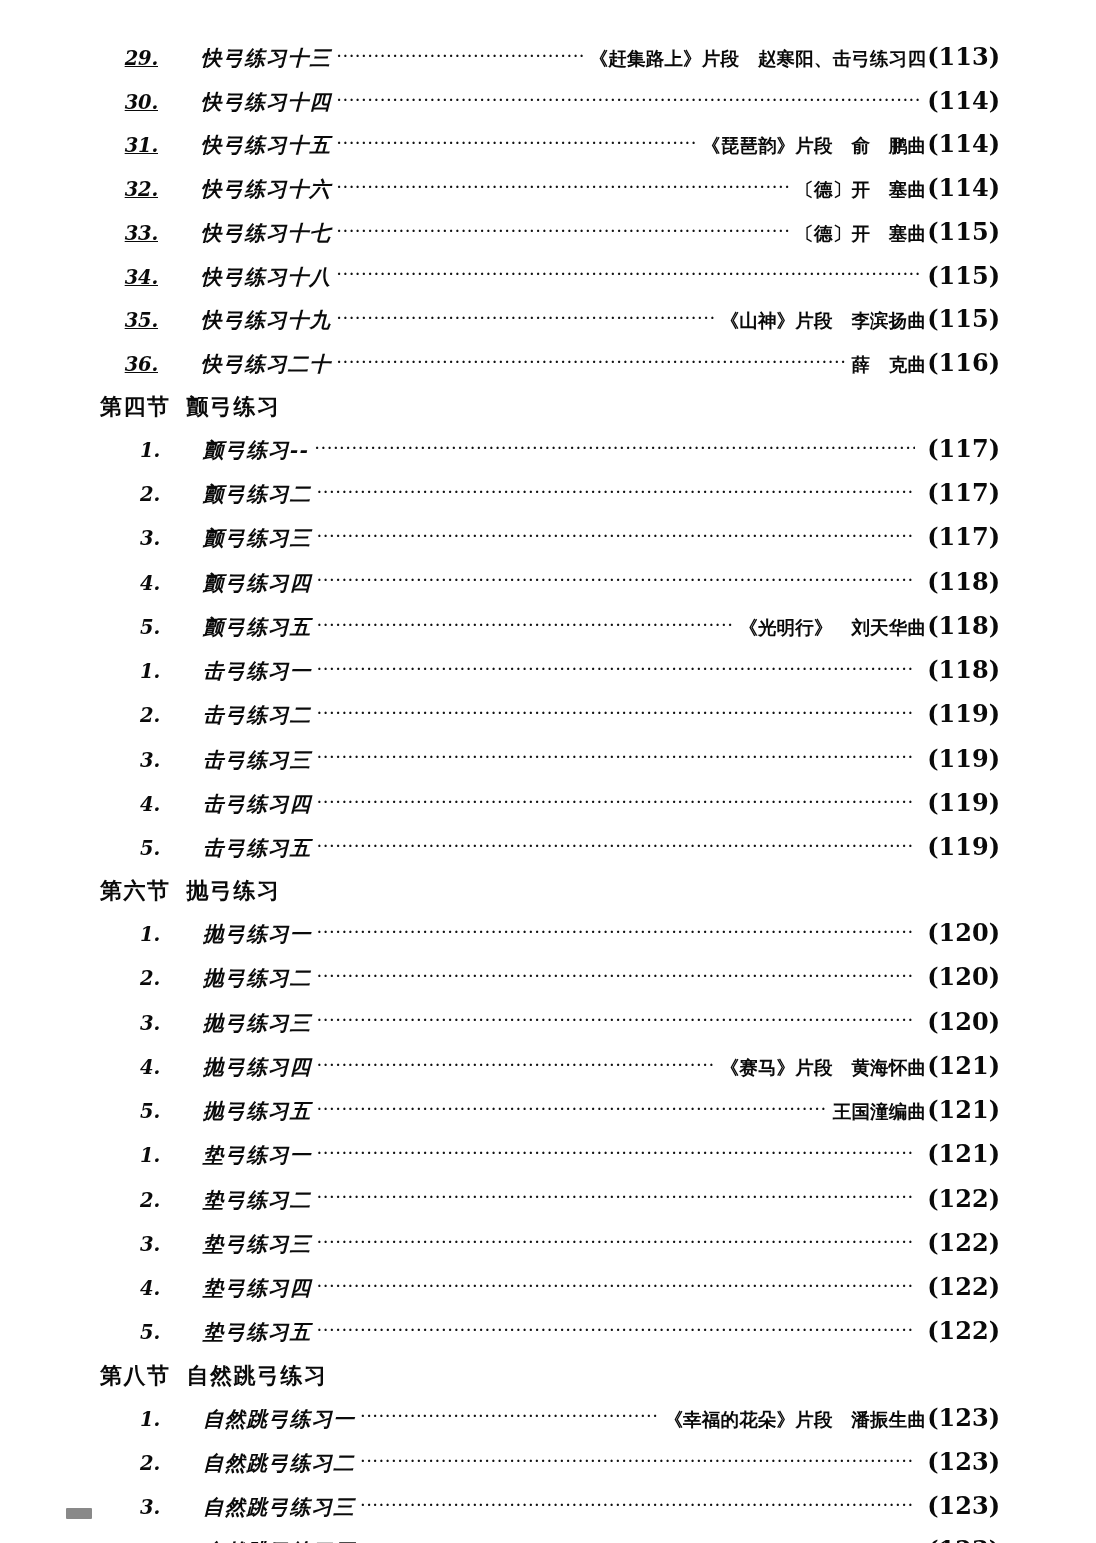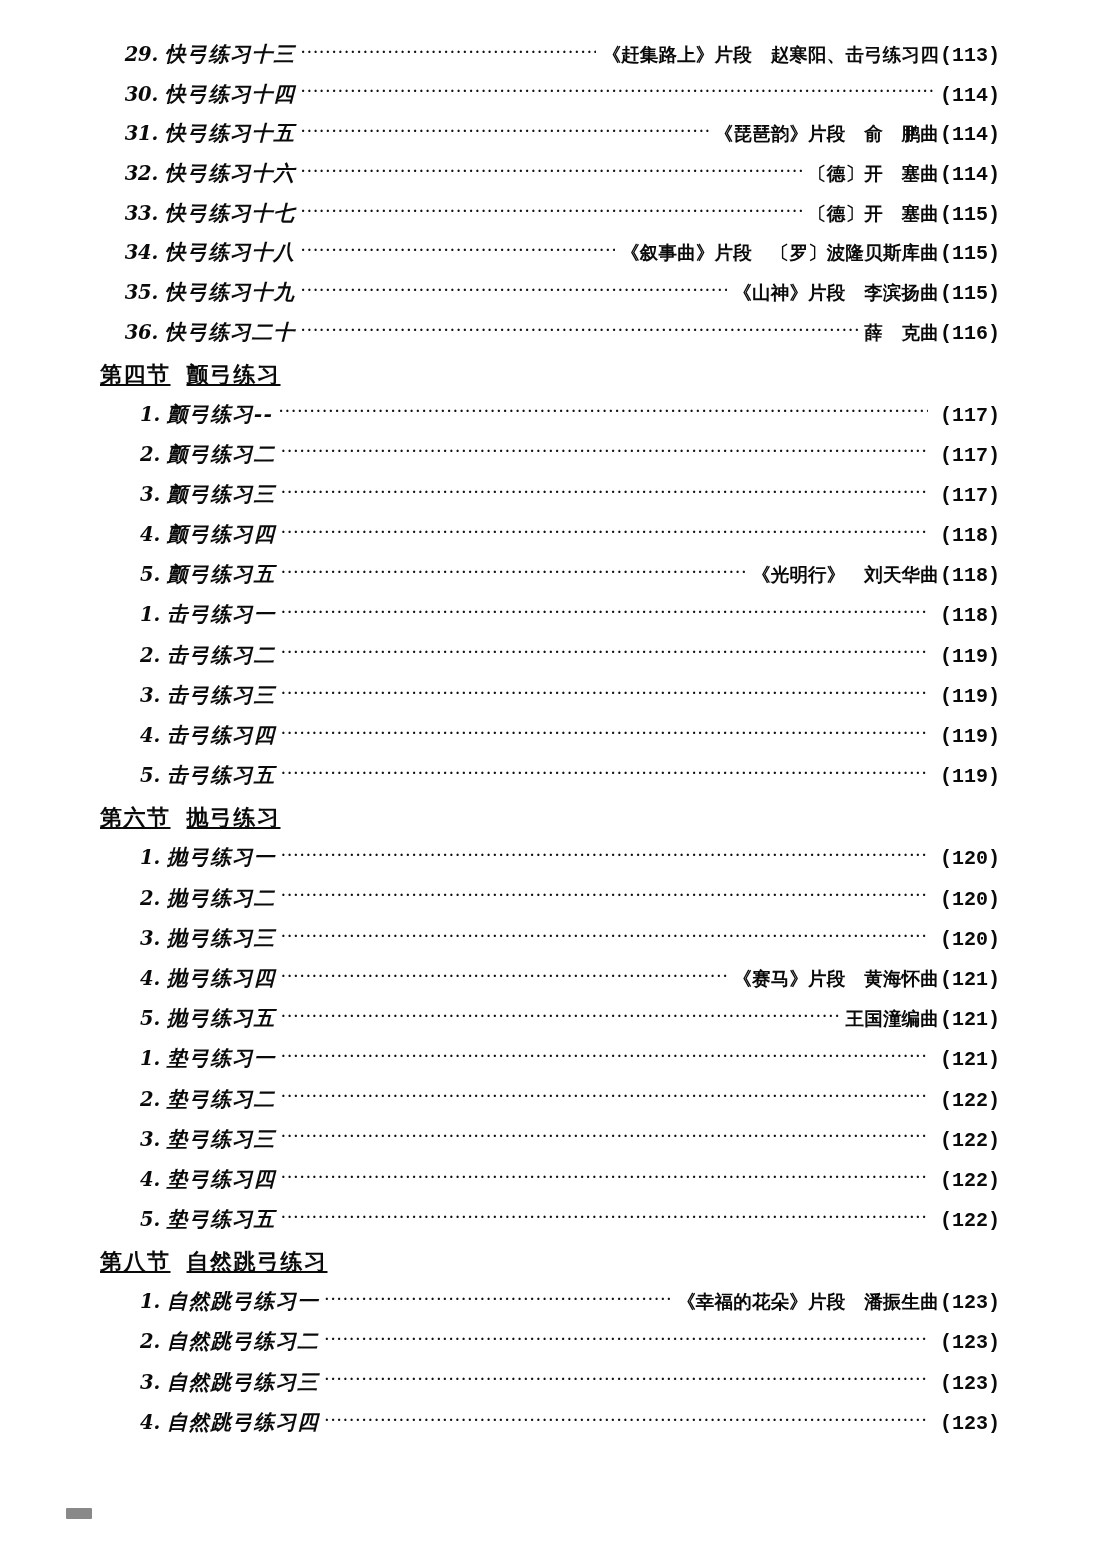--- a/index.html
+++ b/index.html
@@ -45,20 +45,21 @@
     margin-right: 7px;
     min-width: 30px;
     text-align: right;
   }
   .entry .title {
     flex: 0 0 auto;
     font-weight: 700;
     font-style: italic;
     letter-spacing: 1.2px;
     font-size: 20.5px;
+    margin-left: 36px;
   }
   .entry .leader {
     flex: 1 1 auto;
     overflow: hidden;
     margin: 0 4px 0 5px;
     position: relative;
     height: 1em;
   }
   .entry .leader::before {
     content: "····································································································································································································································";
@@ -74,41 +75,39 @@
   .entry .attr {
     flex: 0 0 auto;
     font-weight: 700;
     font-size: 18.5px;
     letter-spacing: 0.2px;
     padding-left: 2px;
   }
   .entry .page {
     flex: 0 0 auto;
     font-weight: 700;
-    font-size: 20px;
+    font-size: 24px;
     letter-spacing: 0px;
     padding-left: 1px;
-    font-family: Liberation Mono, monospace;
   }
   
   .entry.plain .page { padding-left: 8px; }
 
   
   .block-top .entry { padding-left: 28px; }
-  .block-top .entry .num { min-width: 34px; }
+  .block-top .entry .num { min-width: 34px; text-decoration: underline; }
 
   
   .section-head {
     font-size: 22px;
     font-weight: 700;
     letter-spacing: 1.5px;
     margin: 11px 0 12px 0;
     padding-left: 4px;
     white-space: nowrap;
-    text-decoration: underline;
   }
   .section-head .sec-no { margin-right: 16px; }
 
   
   .sub .entry {
     padding-left: 44px;
     margin-bottom: 14px;
   }
   .sub .entry .num { min-width: 20px; }
 
@@ -162,21 +161,20 @@
         <span class="num">33.</span>
         <span class="title">快弓练习十七</span>
         <span class="leader"></span>
         <span class="attr">〔德〕开　塞曲</span>
         <span class="page">(115)</span>
       </div>
       <div class="entry">
         <span class="num">34.</span>
         <span class="title">快弓练习十八</span>
         <span class="leader"></span>
-        <span class="attr">《叙事曲》片段　〔罗〕波隆贝斯库曲</span>
         <span class="page">(115)</span>
       </div>
       <div class="entry">
         <span class="num">35.</span>
         <span class="title">快弓练习十九</span>
         <span class="leader"></span>
         <span class="attr">《山神》片段　李滨扬曲</span>
         <span class="page">(115)</span>
       </div>
       <div class="entry">

